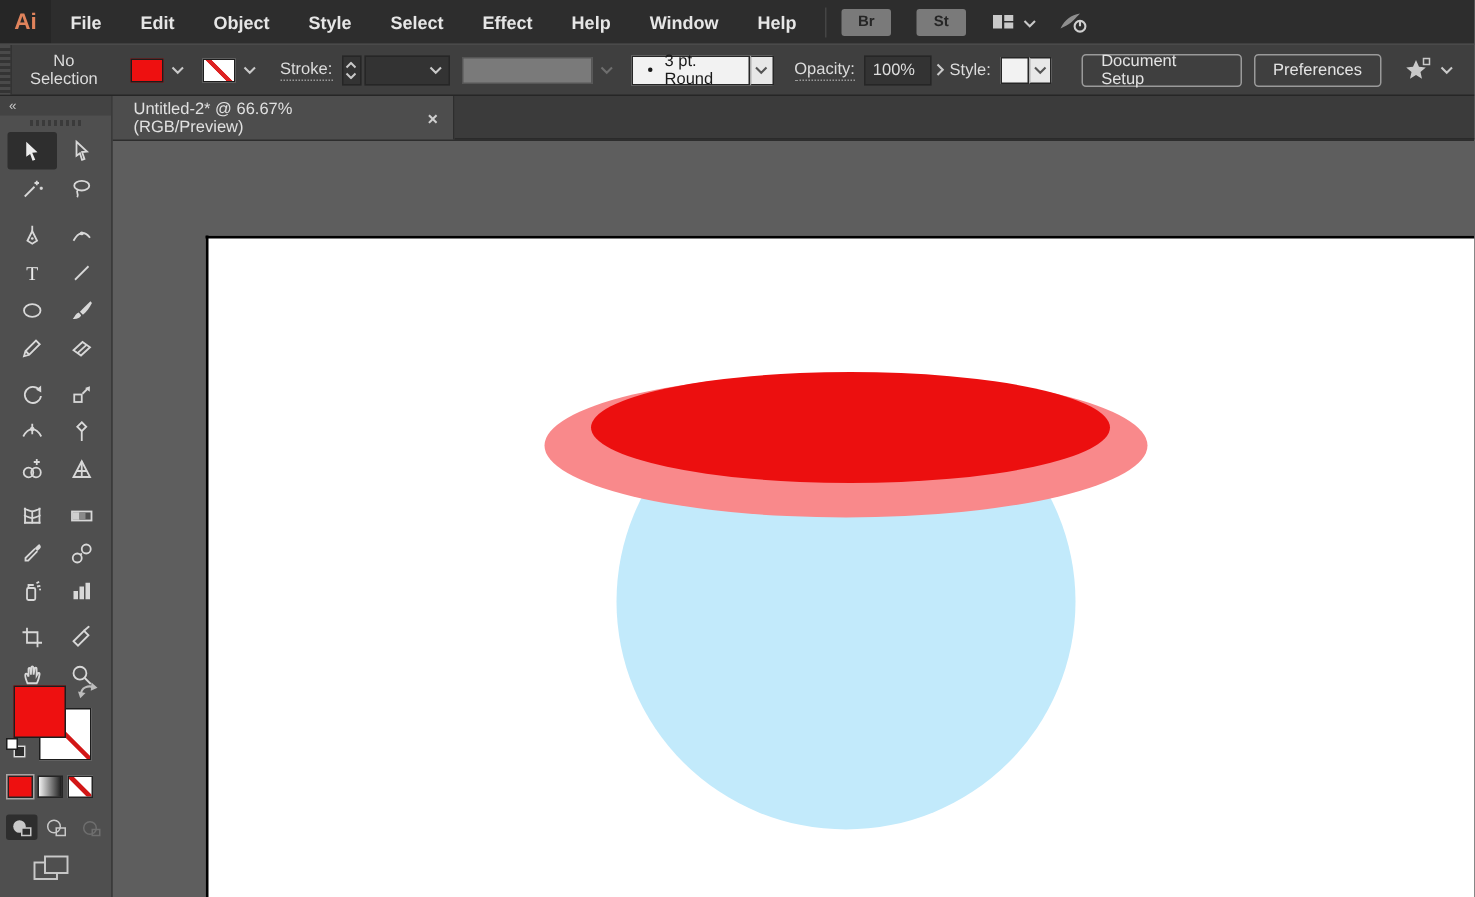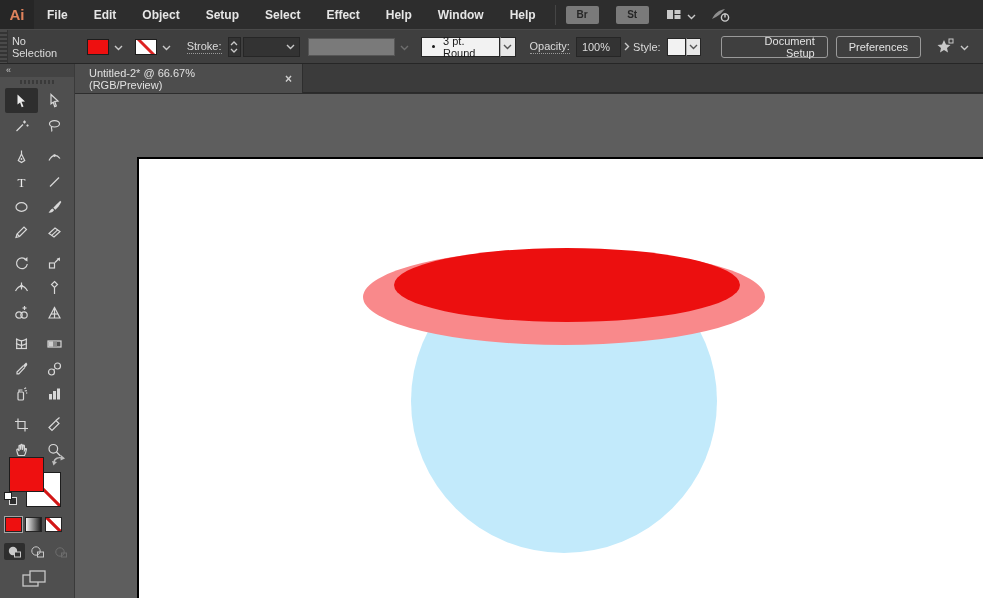--- a/index.html
+++ b/index.html
@@ -44,21 +44,21 @@
   .white-combo .lbl { font-size:11px; }
   .combo-chev { width:16px; height:20px; background:#e8e8e8; border:1px solid #262626;
     border-left:1px solid #b0b0b0; display:flex; align-items:center; justify-content:center; }
   .opacity-box { width:46px; height:20px; background:#333; border:1px solid #262626;
     display:flex; align-items:center; padding-left:5px; color:#dcdcdc; }
   .mini-btn { width:12px; height:20px; display:flex; align-items:center; justify-content:center; }
   .style-swatch { width:20px; height:18px; background:#f2f2f2; border:1px solid #262626; }
   .style-chev { width:15px; height:18px; background:#e8e8e8; border:1px solid #262626;
     border-left:1px solid #b0b0b0; display:flex; align-items:center; justify-content:center; }
   .cb-button { height:22px; padding:0 12px; border:1px solid #9a9a9a; border-radius:3px;
-    color:#e3e3e3; font-size:11px; display:flex; align-items:center; margin-left:8px; background:transparent;text-align:right; }
+    color:#e3e3e3; font-size:11px; display:flex; align-items:center; margin-left:8px; background:transparent; }
 
   
   .tabbar { position:absolute; left:75px; top:64px; width:908px; height:29px;
     background:#3b3b3b; border-bottom:1px solid #2a2a2a; display:flex; }
   .doc-tab { width:228px; height:29px; background:#4d4d4d; display:flex; align-items:center;
     padding:0 10px 0 14px; color:#e0e0e0; font-size:11px; border-right:1px solid #2e2e2e;gap:40px; }
   .doc-tab .close { margin-left:14px; color:#cfcfcf; font-size:12px; font-weight:bold; }
 
   
   .toolbar { position:absolute; left:0; top:64px; width:75px; height:534px;
@@ -106,21 +106,21 @@
 <body>
 
 <div class="app">
 
   <div class="menubar">
     <div class="logo">Ai</div>
     <div class="menu-items" id="menu-items">
         <div class="menu-item">File</div>
         <div class="menu-item">Edit</div>
         <div class="menu-item">Object</div>
-        <div class="menu-item">Setup</div>
+        <div class="menu-item">Style</div>
         <div class="menu-item">Select</div>
         <div class="menu-item">Effect</div>
         <div class="menu-item">Help</div>
         <div class="menu-item">Window</div>
         <div class="menu-item">Help</div>
       </div>
     <div class="mb-sep"></div>
     <div class="sq-btn">Br</div>
     <div class="sq-btn">St</div>
     <div class="mb-icon">
@@ -137,21 +137,21 @@
       <svg width="22" height="18">
           <path d="M2 13 C5 7 9 4 15 3 C12 6 10 9 6 11 Z" fill="#8f8f8f"></path>
           <circle cx="15" cy="11.5" r="3.6" fill="none" stroke="#cfcfcf" stroke-width="1.4"></circle>
           <line x1="15" y1="7.5" x2="15" y2="11.5" stroke="#cfcfcf" stroke-width="1.4"></line>
         </svg>
     </div>
   </div>
 
   <div class="controlbar">
     <div class="grip"></div>
-    <span class="cb-label" style="margin-left:4px; margin-right:14px;">No Selection</span>
+    <span class="cb-label" style="margin-left:4px; margin-right:14px;text-align:center;">No Selection</span>
     <div class="swatch" style="background: rgb(238, 16, 16);"></div>
     <span class="chev"><svg width="9" height="6">
           <polyline points="1,1 4.5,4.5 8,1" fill="none" stroke="#c9c9c9" stroke-width="1.4"></polyline>
         </svg></span>
     <div class="swatch swatch-none" style="margin-left:12px;"></div>
     <span class="chev"><svg width="9" height="6">
           <polyline points="1,1 4.5,4.5 8,1" fill="none" stroke="#c9c9c9" stroke-width="1.4"></polyline>
         </svg></span>
     <span class="cb-label dotted-u" style="margin-left:16px;">Stroke:</span>
     <div class="stepper">

